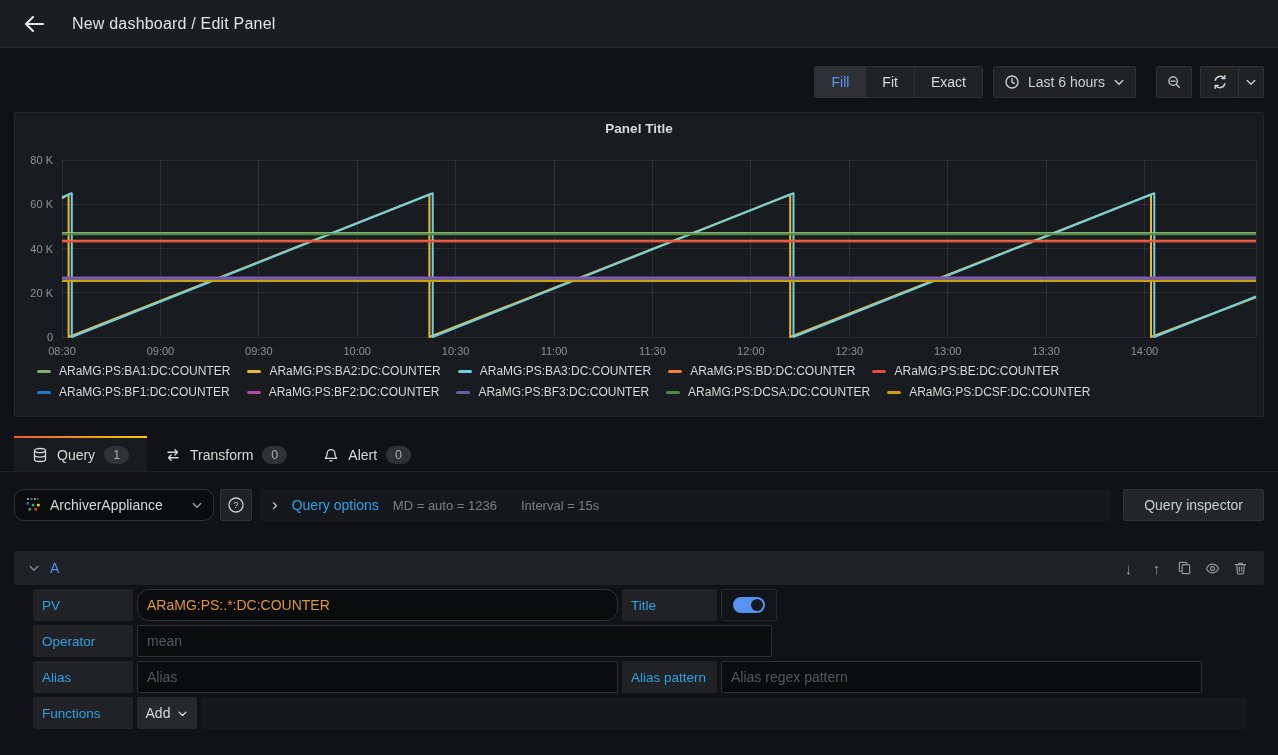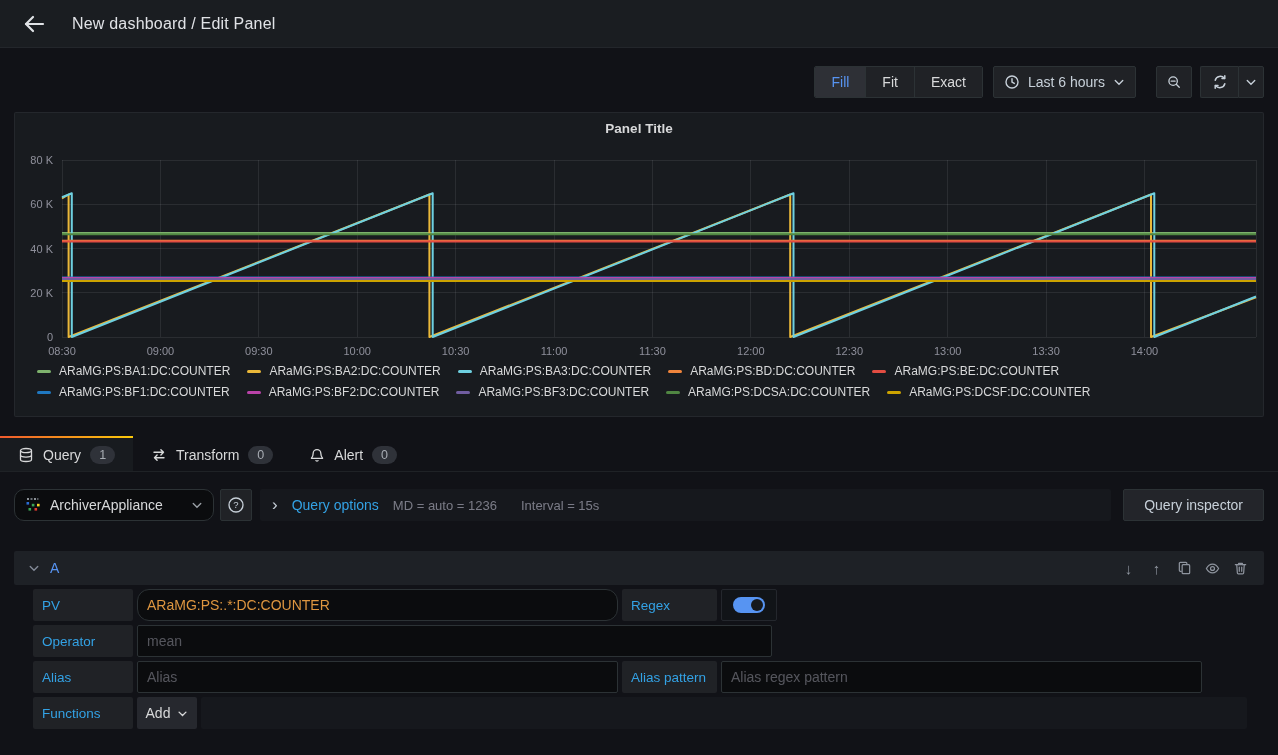--- a/index.html
+++ b/index.html
@@ -40,21 +40,21 @@
   .xlab { text-anchor:middle; }
   .ylab { text-anchor:end; }
   .grid { stroke:rgba(204,204,220,.10); stroke-width:1; shape-rendering:crispEdges; }
   .legend { position:absolute; top:250px; left:22px; width:1170px;
     display:flex; flex-wrap:wrap; column-gap:17px; row-gap:5px; }
   .legend-item { display:flex; align-items:center; gap:8px; font-size:12px; color:#d8d9da; cursor:pointer; height:16px; }
   .legend-mark { width:14px; height:3px; border-radius:1.5px; display:inline-block; }
 
   
   .tabsbar { margin-top:19px; height:36px; display:flex; align-items:stretch;
-    padding-left:0; border-bottom:1px solid #1f2226; }
+    padding-left:14px; border-bottom:1px solid #1f2226; }
   .tab { display:flex; align-items:center; gap:9px; padding:0 18px; color:#d8d9da; cursor:pointer;
     border-top:2px solid transparent; font-size:14px; }
   .tab.active { background:#181b1f;
     border-image:linear-gradient(90deg,#f0592e,#fbca0a) 1;
     border-top:2px solid #f0592e; }
   .tab .ticon { color:#d8d9da; display:flex; }
   .badge { background:#2f3239; color:#a7acb3; font-size:12.5px; border-radius:11px;
     padding:1px 9px; line-height:16px; }
 
   
@@ -354,21 +354,21 @@
             <path d="M6.7 7 v4.5 M9.3 7 v4.5"></path>
           </svg>
       </span>
     </div>
   </div>
 
   <div class="query-body">
     <div class="frow">
       <div class="flabel">PV</div>
       <input class="finput pv-input" type="text" value="ARaMG:PS:.*:DC:COUNTER" style="">
-      <div class="flabel" style="width:95px">Regex</div>
+      <div class="flabel" style="width:95px">Title</div>
       <div class="toggle-box">
         <div class="switch on"></div>
       </div>
     </div>
     <div class="frow">
       <div class="flabel">Operator</div>
       <input class="finput op-input" type="text" placeholder="mean" style="">
     </div>
     <div class="frow">
       <div class="flabel">Alias</div>

